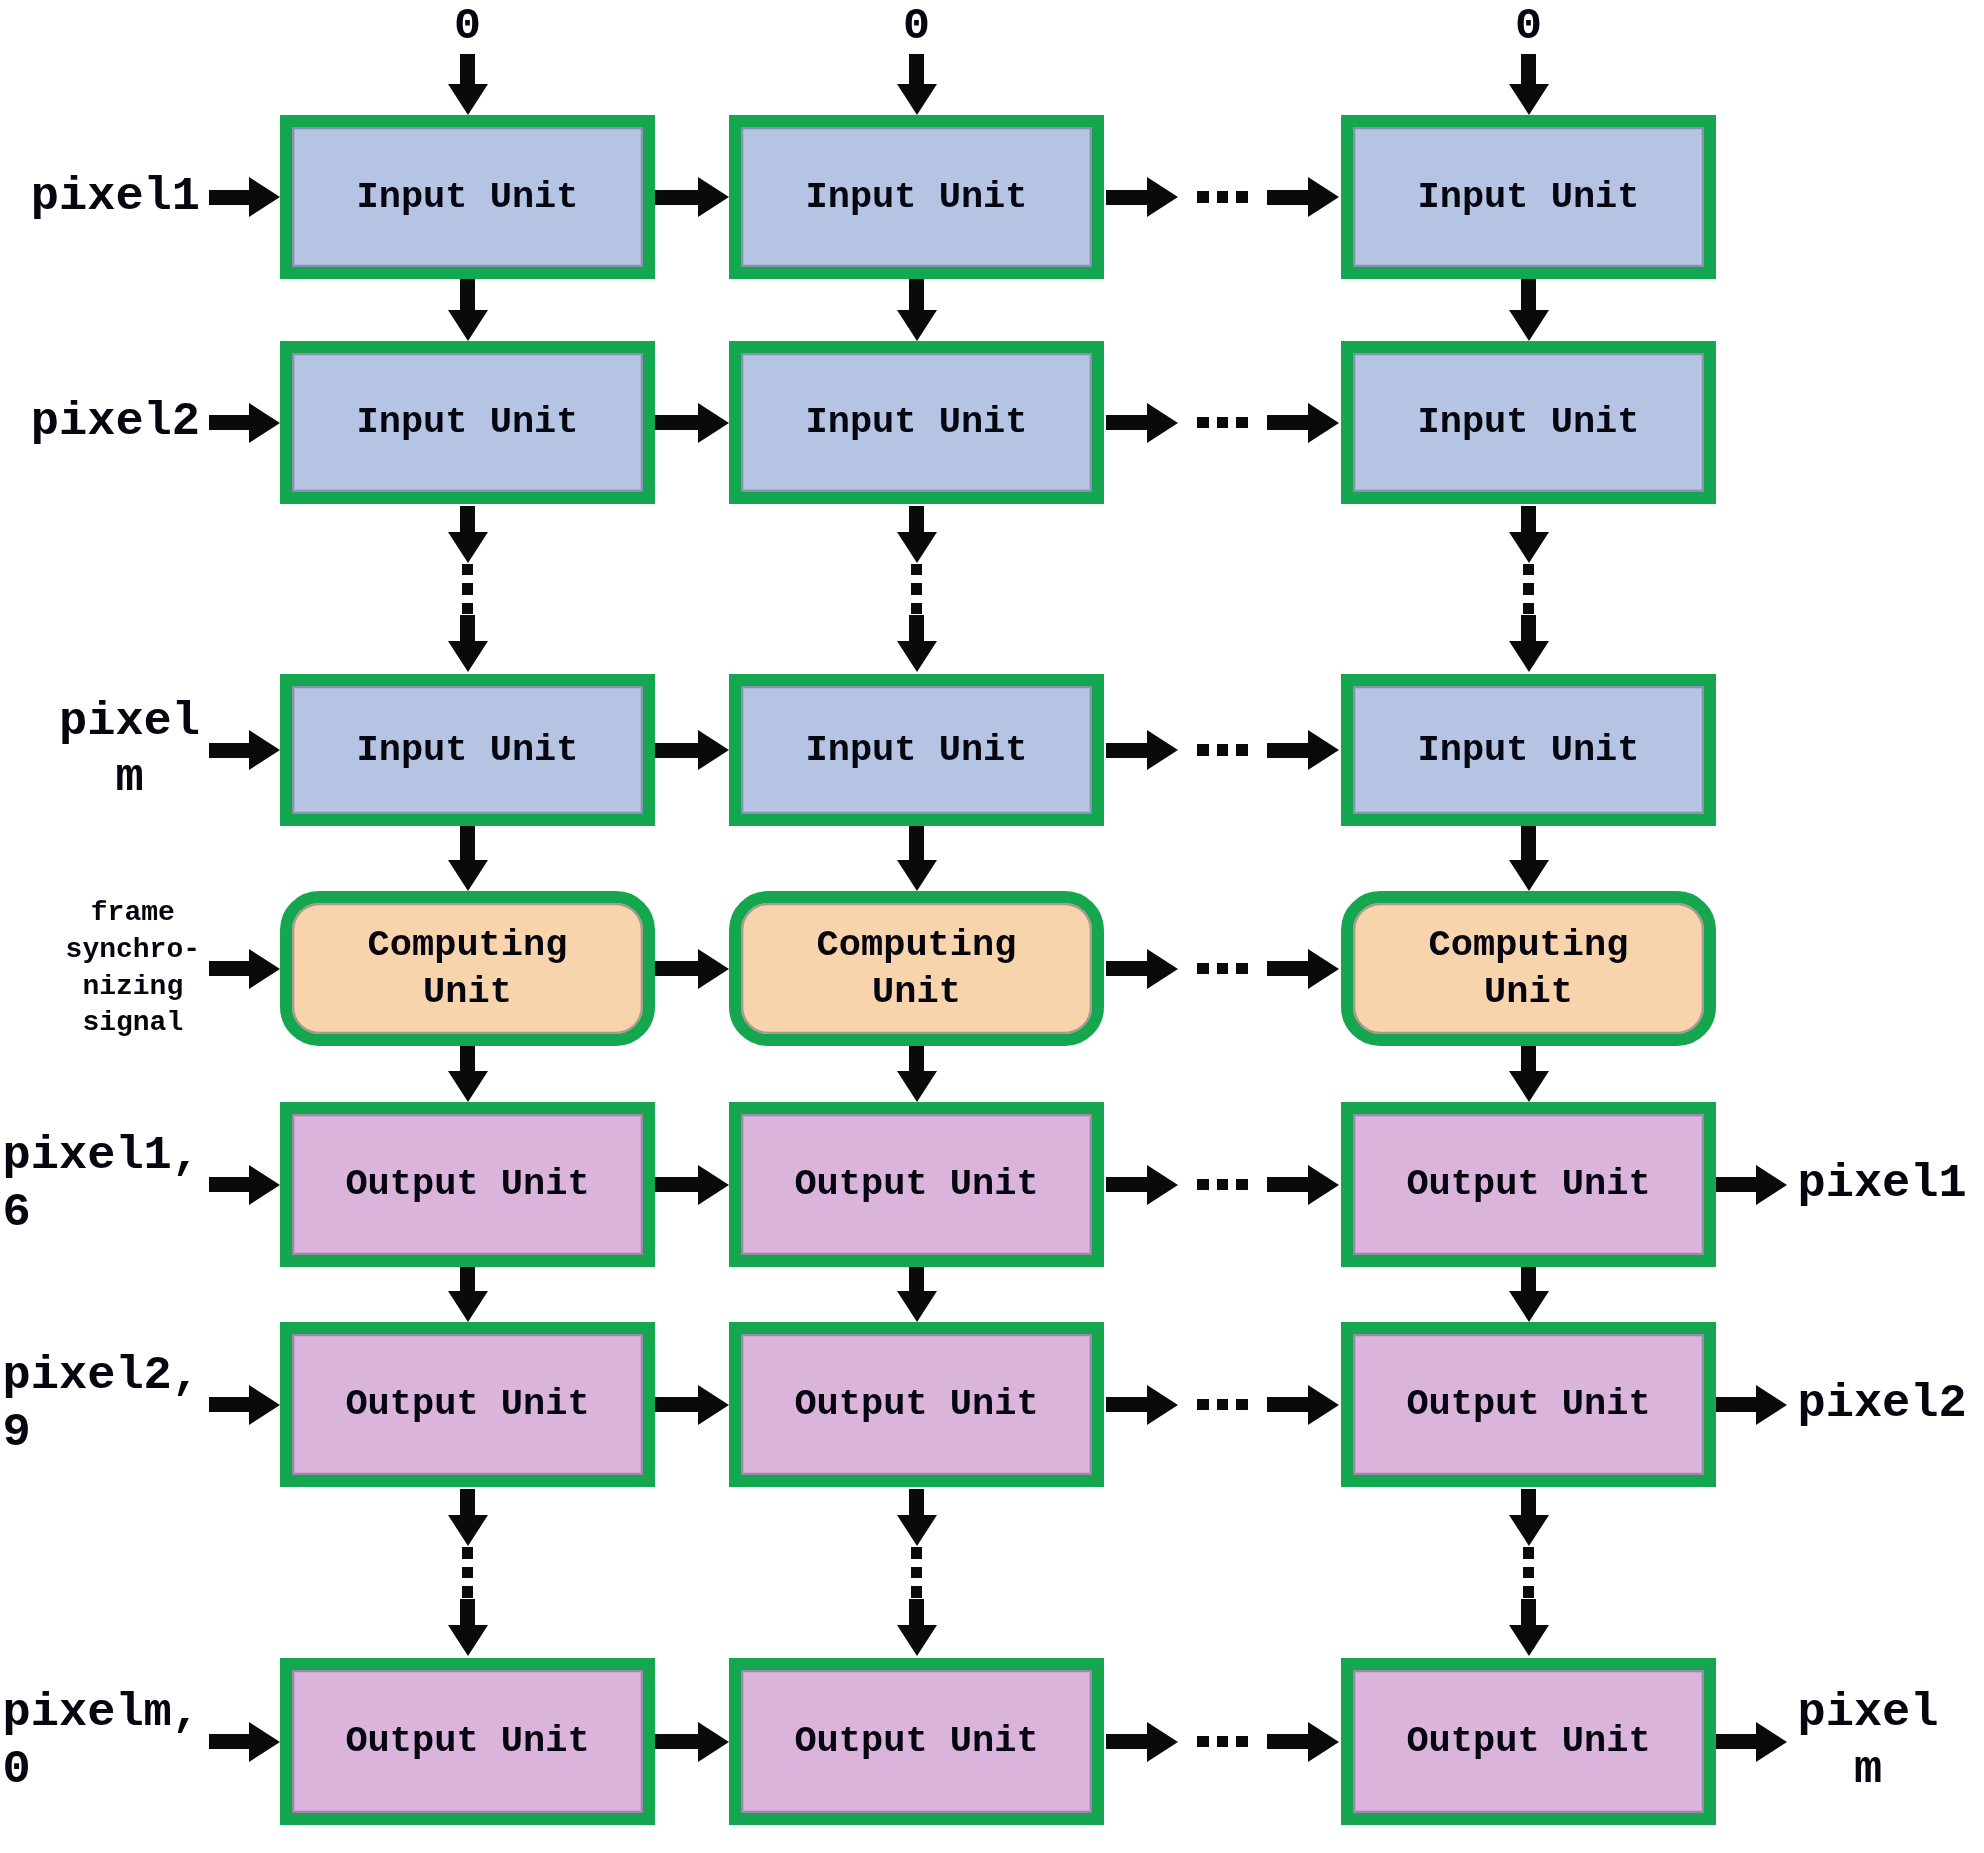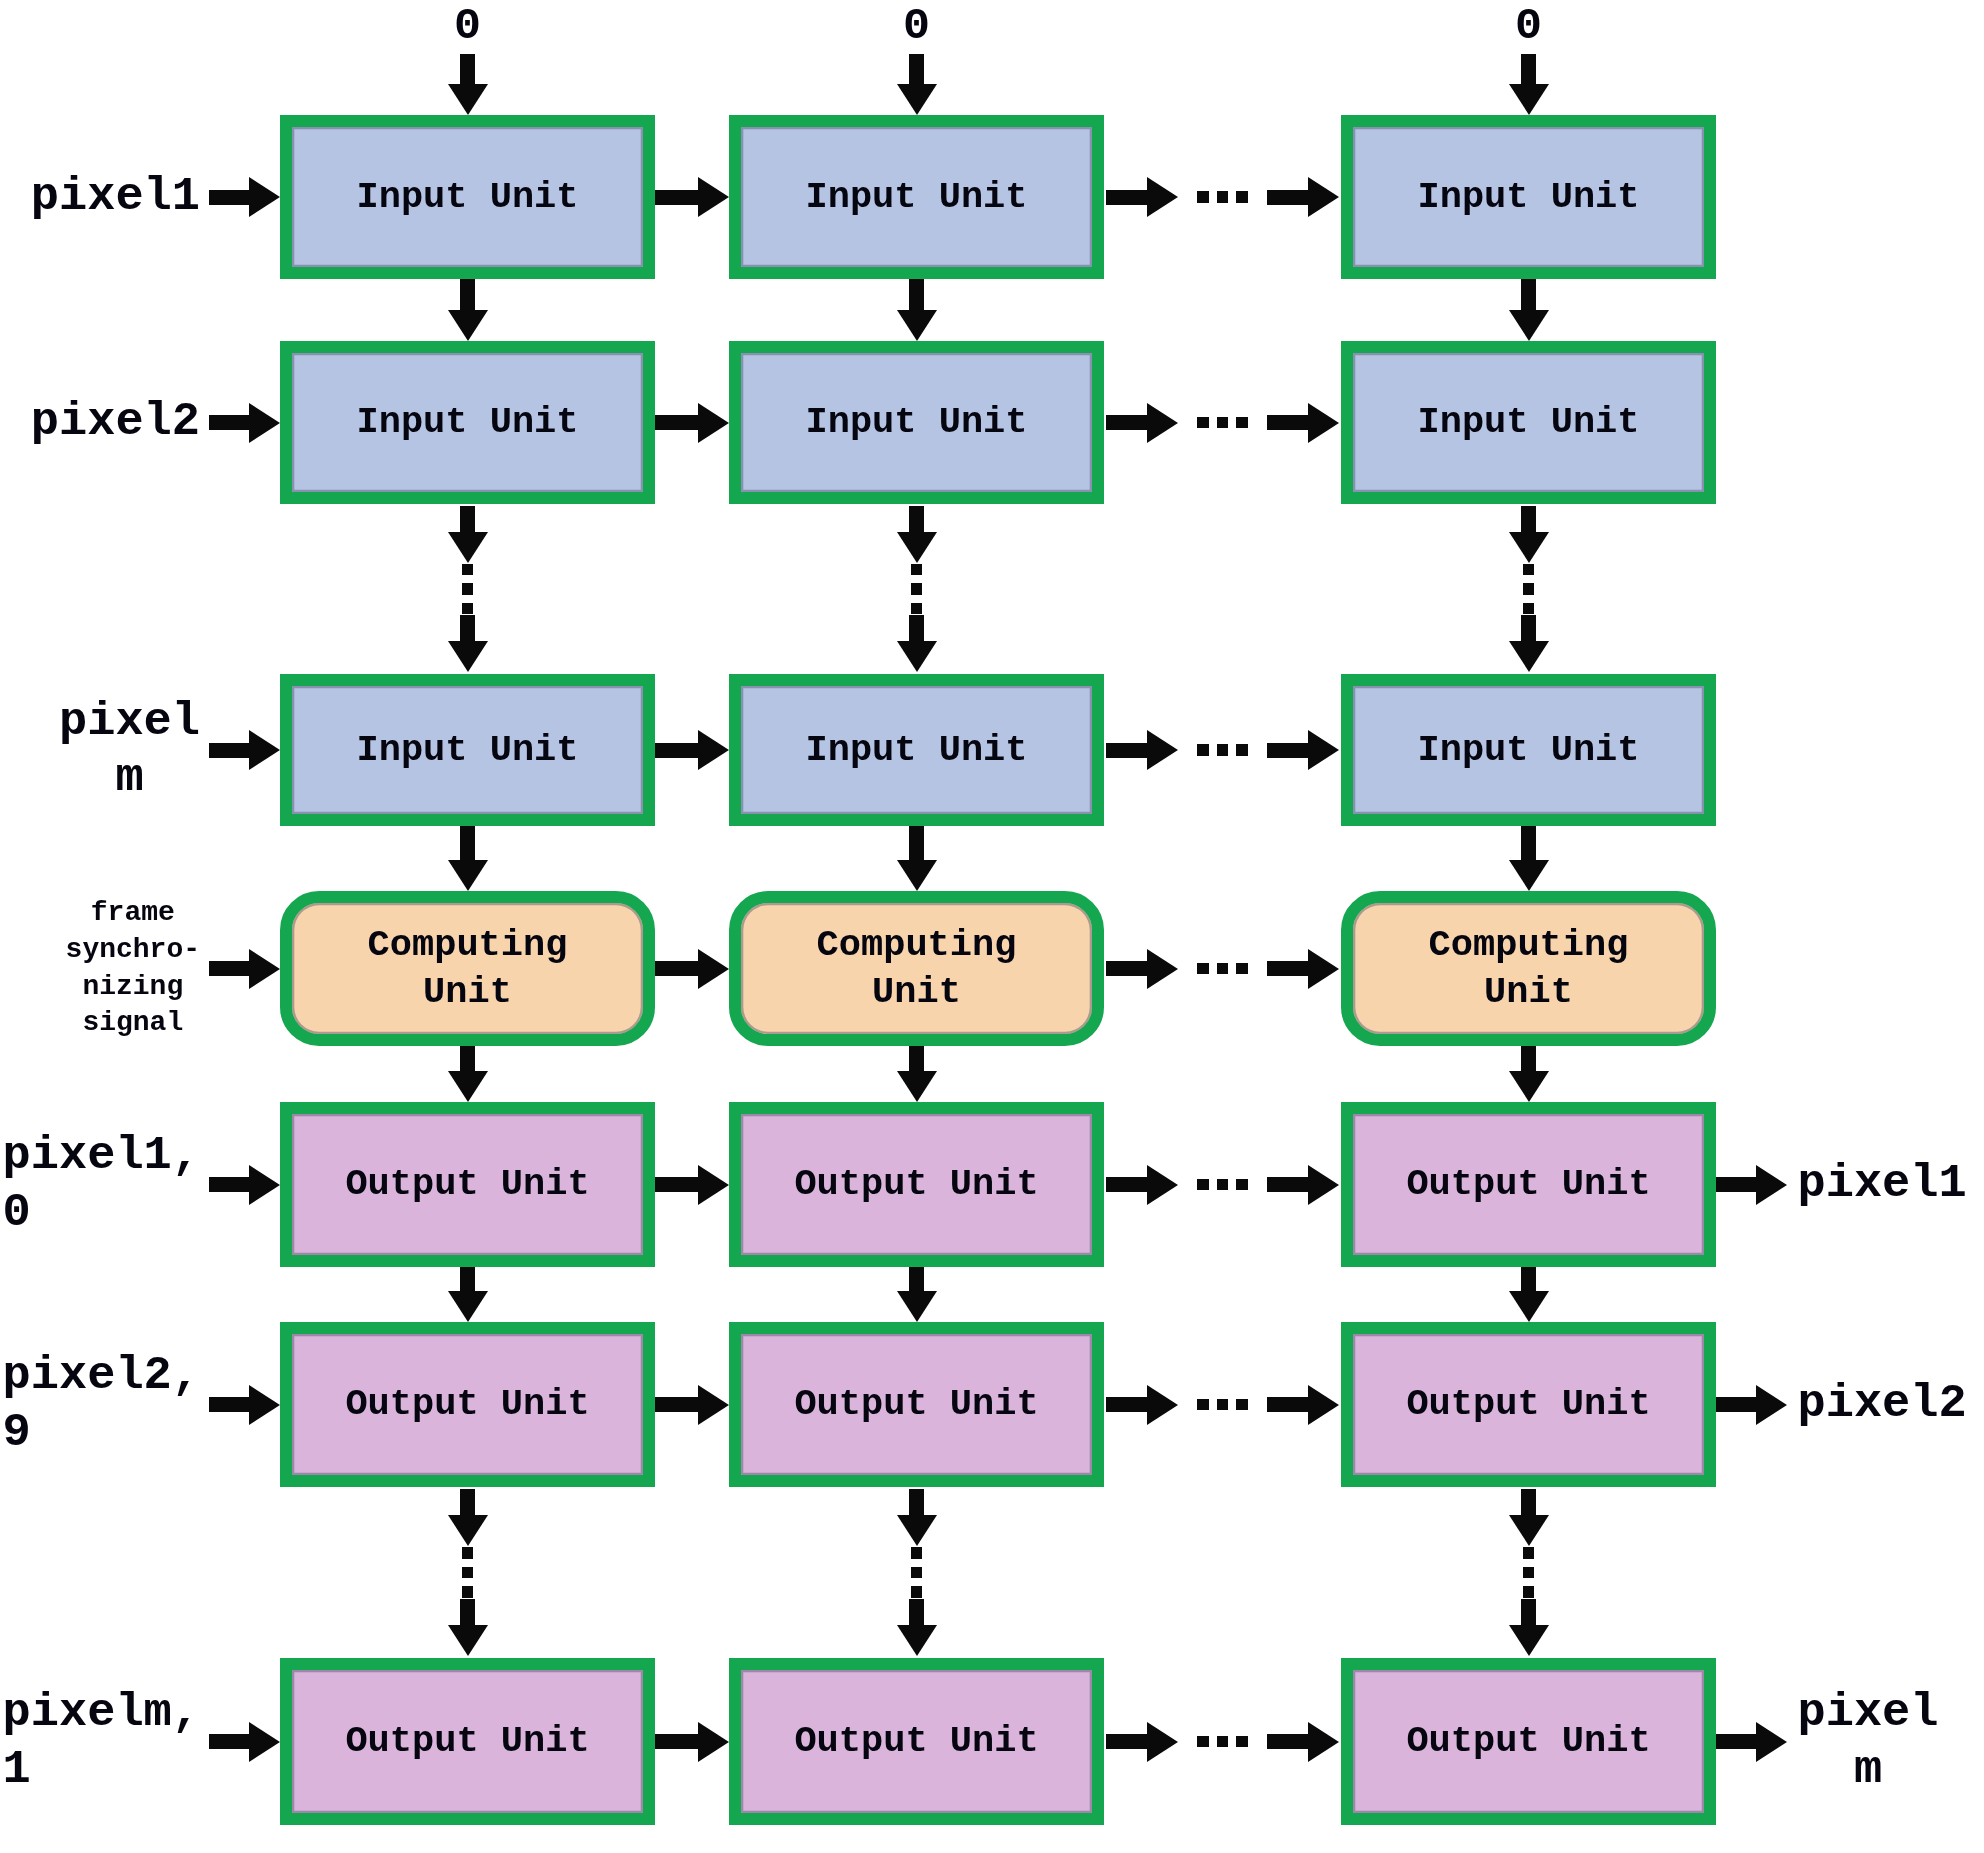--- a/index.html
+++ b/index.html
@@ -327,21 +327,21 @@
     </div>
   <div class="cell vg" style="grid-area:9/6">
       <div class="va">
         <i class="s"></i>
         <i class="h"></i>
       </div>
     </div>
 
   <div class="cell cl" style="grid-area:10/1">
     <span class="lb">pixel1,
-0</span>
+6</span>
     <div class="ha">
         <i class="s"></i>
         <i class="h"></i>
       </div>
   </div>
   <div class="bx ou" style="grid-area:10/2">Output Unit</div>
   <div class="cell g12" style="grid-area:10/3">
     <div class="ha">
         <i class="s"></i>
         <i class="h"></i>
@@ -472,21 +472,21 @@
         <i></i>
       </div>
     <div class="va">
         <i class="s"></i>
         <i class="h"></i>
       </div>
   </div>
 
   <div class="cell cl" style="grid-area:14/1">
     <span class="lb">pixelm,
-1</span>
+0</span>
     <div class="ha">
         <i class="s"></i>
         <i class="h"></i>
       </div>
   </div>
   <div class="bx ou" style="grid-area:14/2">Output Unit</div>
   <div class="cell g12" style="grid-area:14/3">
     <div class="ha">
         <i class="s"></i>
         <i class="h"></i>

